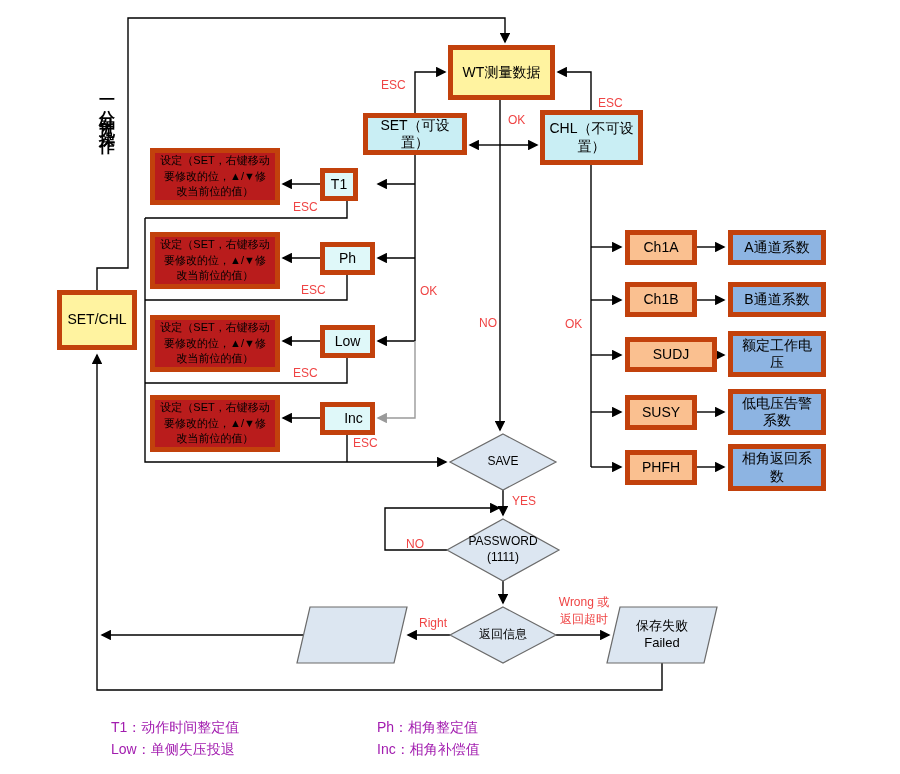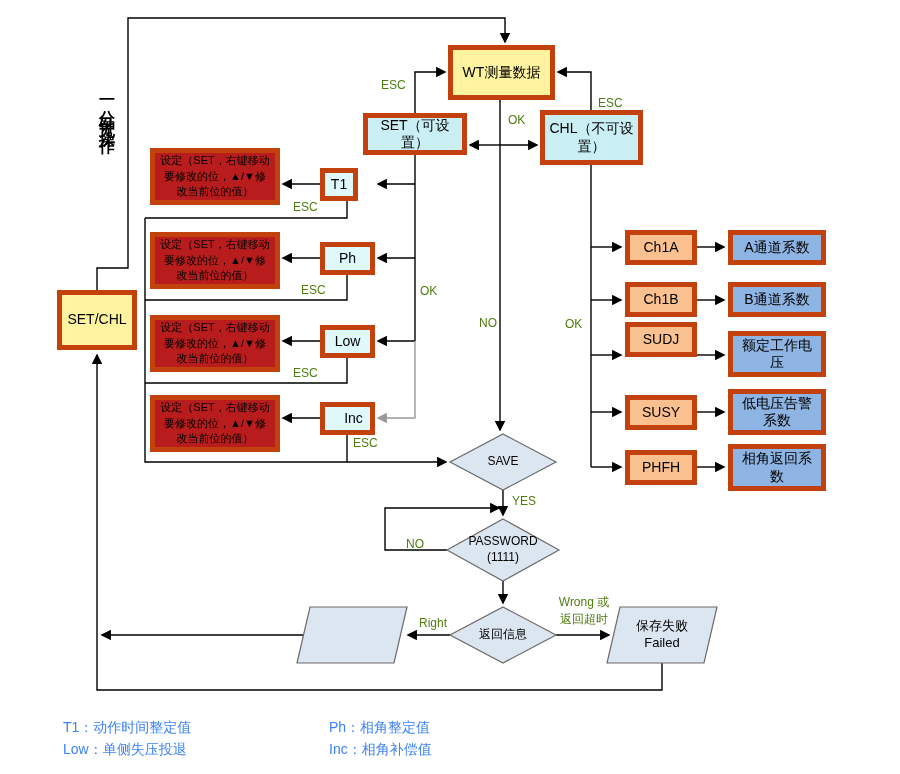--- a/index.html
+++ b/index.html
@@ -9,22 +9,22 @@
        align-items:center;justify-content:center;text-align:center;color:#000;
        font-size:14px;line-height:1.25;}
   .yellow{background:#FFF3A0;}
   .cyan{background:#C9EEF4;}
   .cyan-key{background:#DFF8F9;}
   .grayb{background:#b91c1c;font-size:11px;padding:20px 4px;line-height:1.4;align-items:center;}
   .orange{background:#FAC090;}
   .blue{background:#8DB4E2;padding:2px 8px;}
   .shape-label{position:absolute;display:flex;align-items:center;justify-content:center;
        text-align:center;font-size:12px;line-height:1.3;white-space:pre-line;color:#000;}
-  .edge-label{position:absolute;font-size:12px;color:#4d7c0f;white-space:pre-line;}
-  .legend-item{position:absolute;font-size:14px;color:#3b82f6;}
+  .edge-label{position:absolute;font-size:12px;color:#ef4444;white-space:pre-line;}
+  .legend-item{position:absolute;font-size:14px;color:#a21caf;margin-left:48px;}
   .vnote{position:absolute;writing-mode:vertical-rl;text-orientation:upright;
        font-size:16px;font-weight:600;letter-spacing:7px;color:#000;}
 </style>
 </head>
 <body>
 
 <div id="canvas">
 
   <svg id="edges" width="900" height="774">
     <defs>
@@ -96,21 +96,21 @@
   <div class="box grayb" style="left:150px;top:315px;width:130px;height:57px;">设定（SET，右键移动要修改的位，▲/▼修改当前位的值）</div>
   <div class="box grayb" style="left:150px;top:395px;width:130px;height:57px;">设定（SET，右键移动要修改的位，▲/▼修改当前位的值）</div>
 
   <div class="box cyan-key" style="left:320px;top:168px;width:38px;height:33px;">T1</div>
   <div class="box cyan-key" style="left:320px;top:242px;width:55px;height:33px;">Ph</div>
   <div class="box cyan-key" style="left:320px;top:325px;width:55px;height:33px;">Low</div>
   <div class="box cyan-key" style="left:320px;top:402px;width:55px;height:33px;padding-left:12px;">Inc</div>
 
   <div class="box orange" style="left:625px;top:230px;width:72px;height:35px;">Ch1A</div>
   <div class="box orange" style="left:625px;top:282px;width:72px;height:35px;">Ch1B</div>
-  <div class="box orange" style="left:625px;top:322px;width:72px;height:35px;">SUDJ</div>
+  <div class="box orange" style="left:625px;top:337px;width:92px;height:35px;">SUDJ</div>
   <div class="box orange" style="left:625px;top:395px;width:72px;height:35px;">SUSY</div>
   <div class="box orange" style="left:625px;top:450px;width:72px;height:35px;">PHFH</div>
 
   <div class="box blue" style="left:728px;top:230px;width:98px;height:35px;">A通道系数</div>
   <div class="box blue" style="left:728px;top:282px;width:98px;height:35px;">B通道系数</div>
   <div class="box blue" style="left:728px;top:331px;width:98px;height:46px;">额定工作电压</div>
   <div class="box blue" style="left:728px;top:389px;width:98px;height:46px;">低电压告警系数</div>
   <div class="box blue" style="left:728px;top:444px;width:98px;height:47px;">相角返回系数</div>
 
   <div class="shape-label" style="left:450px;top:434px;width:106px;height:56px;">SAVE</div>

